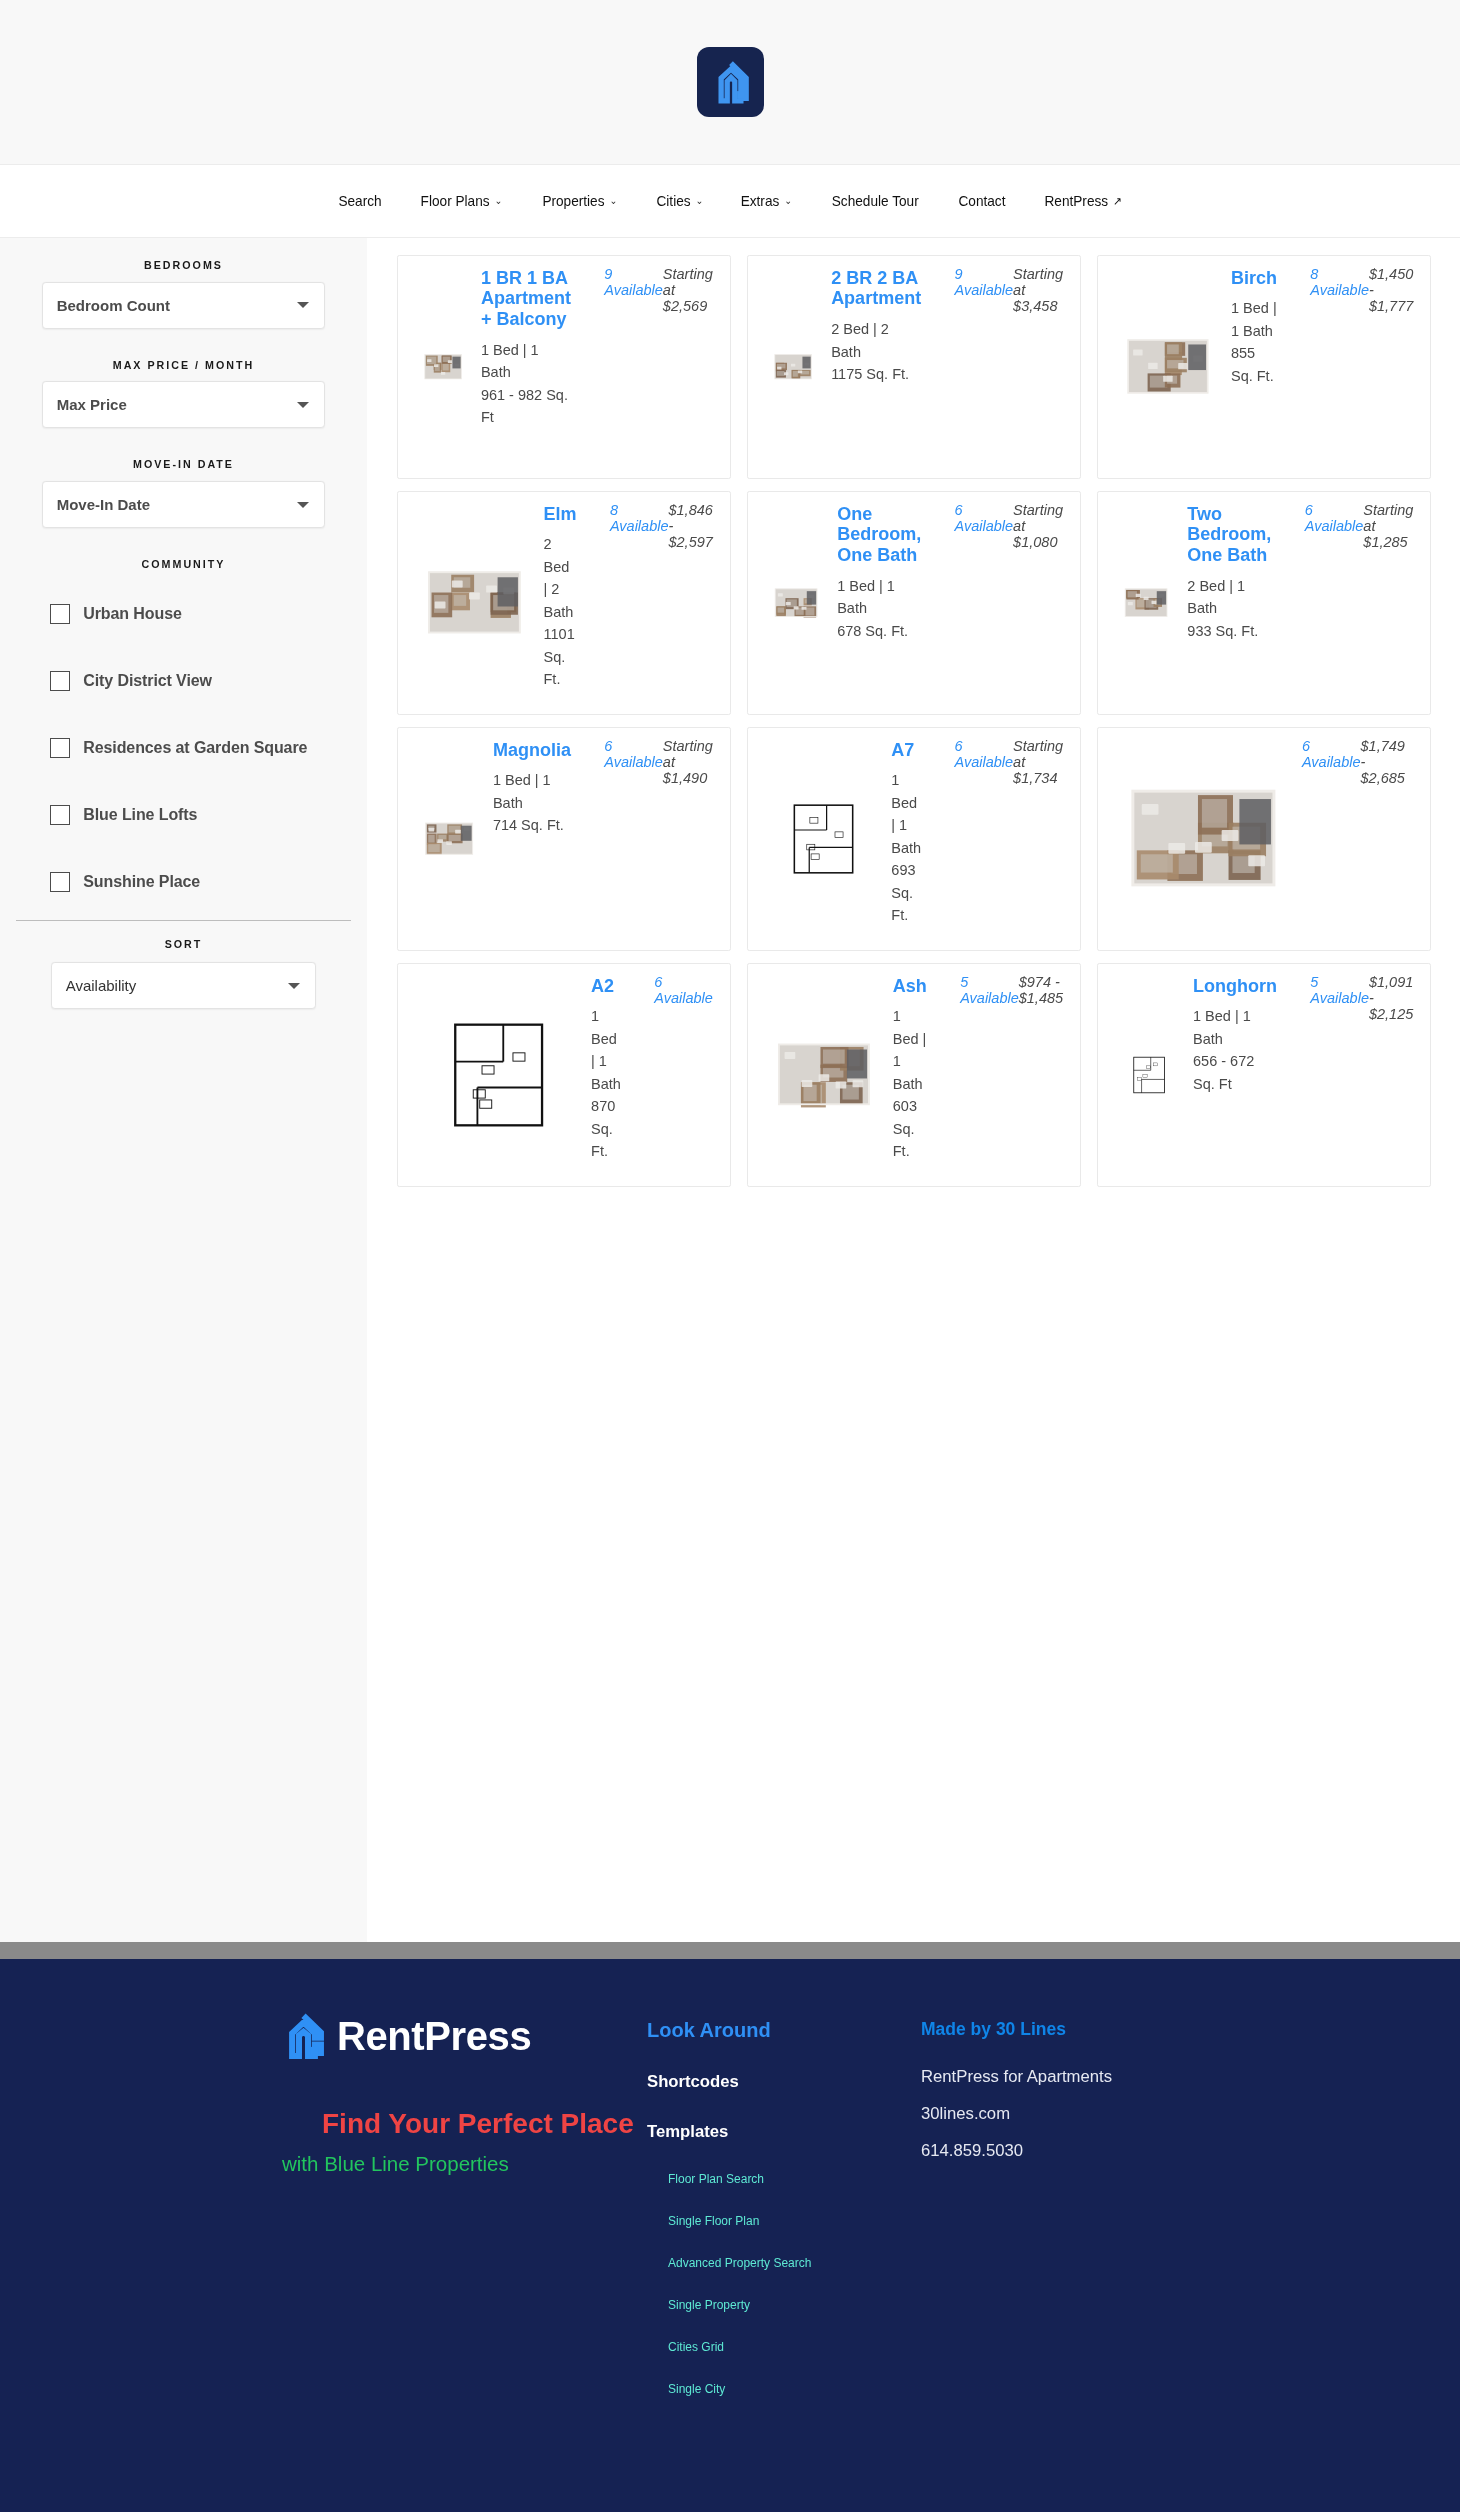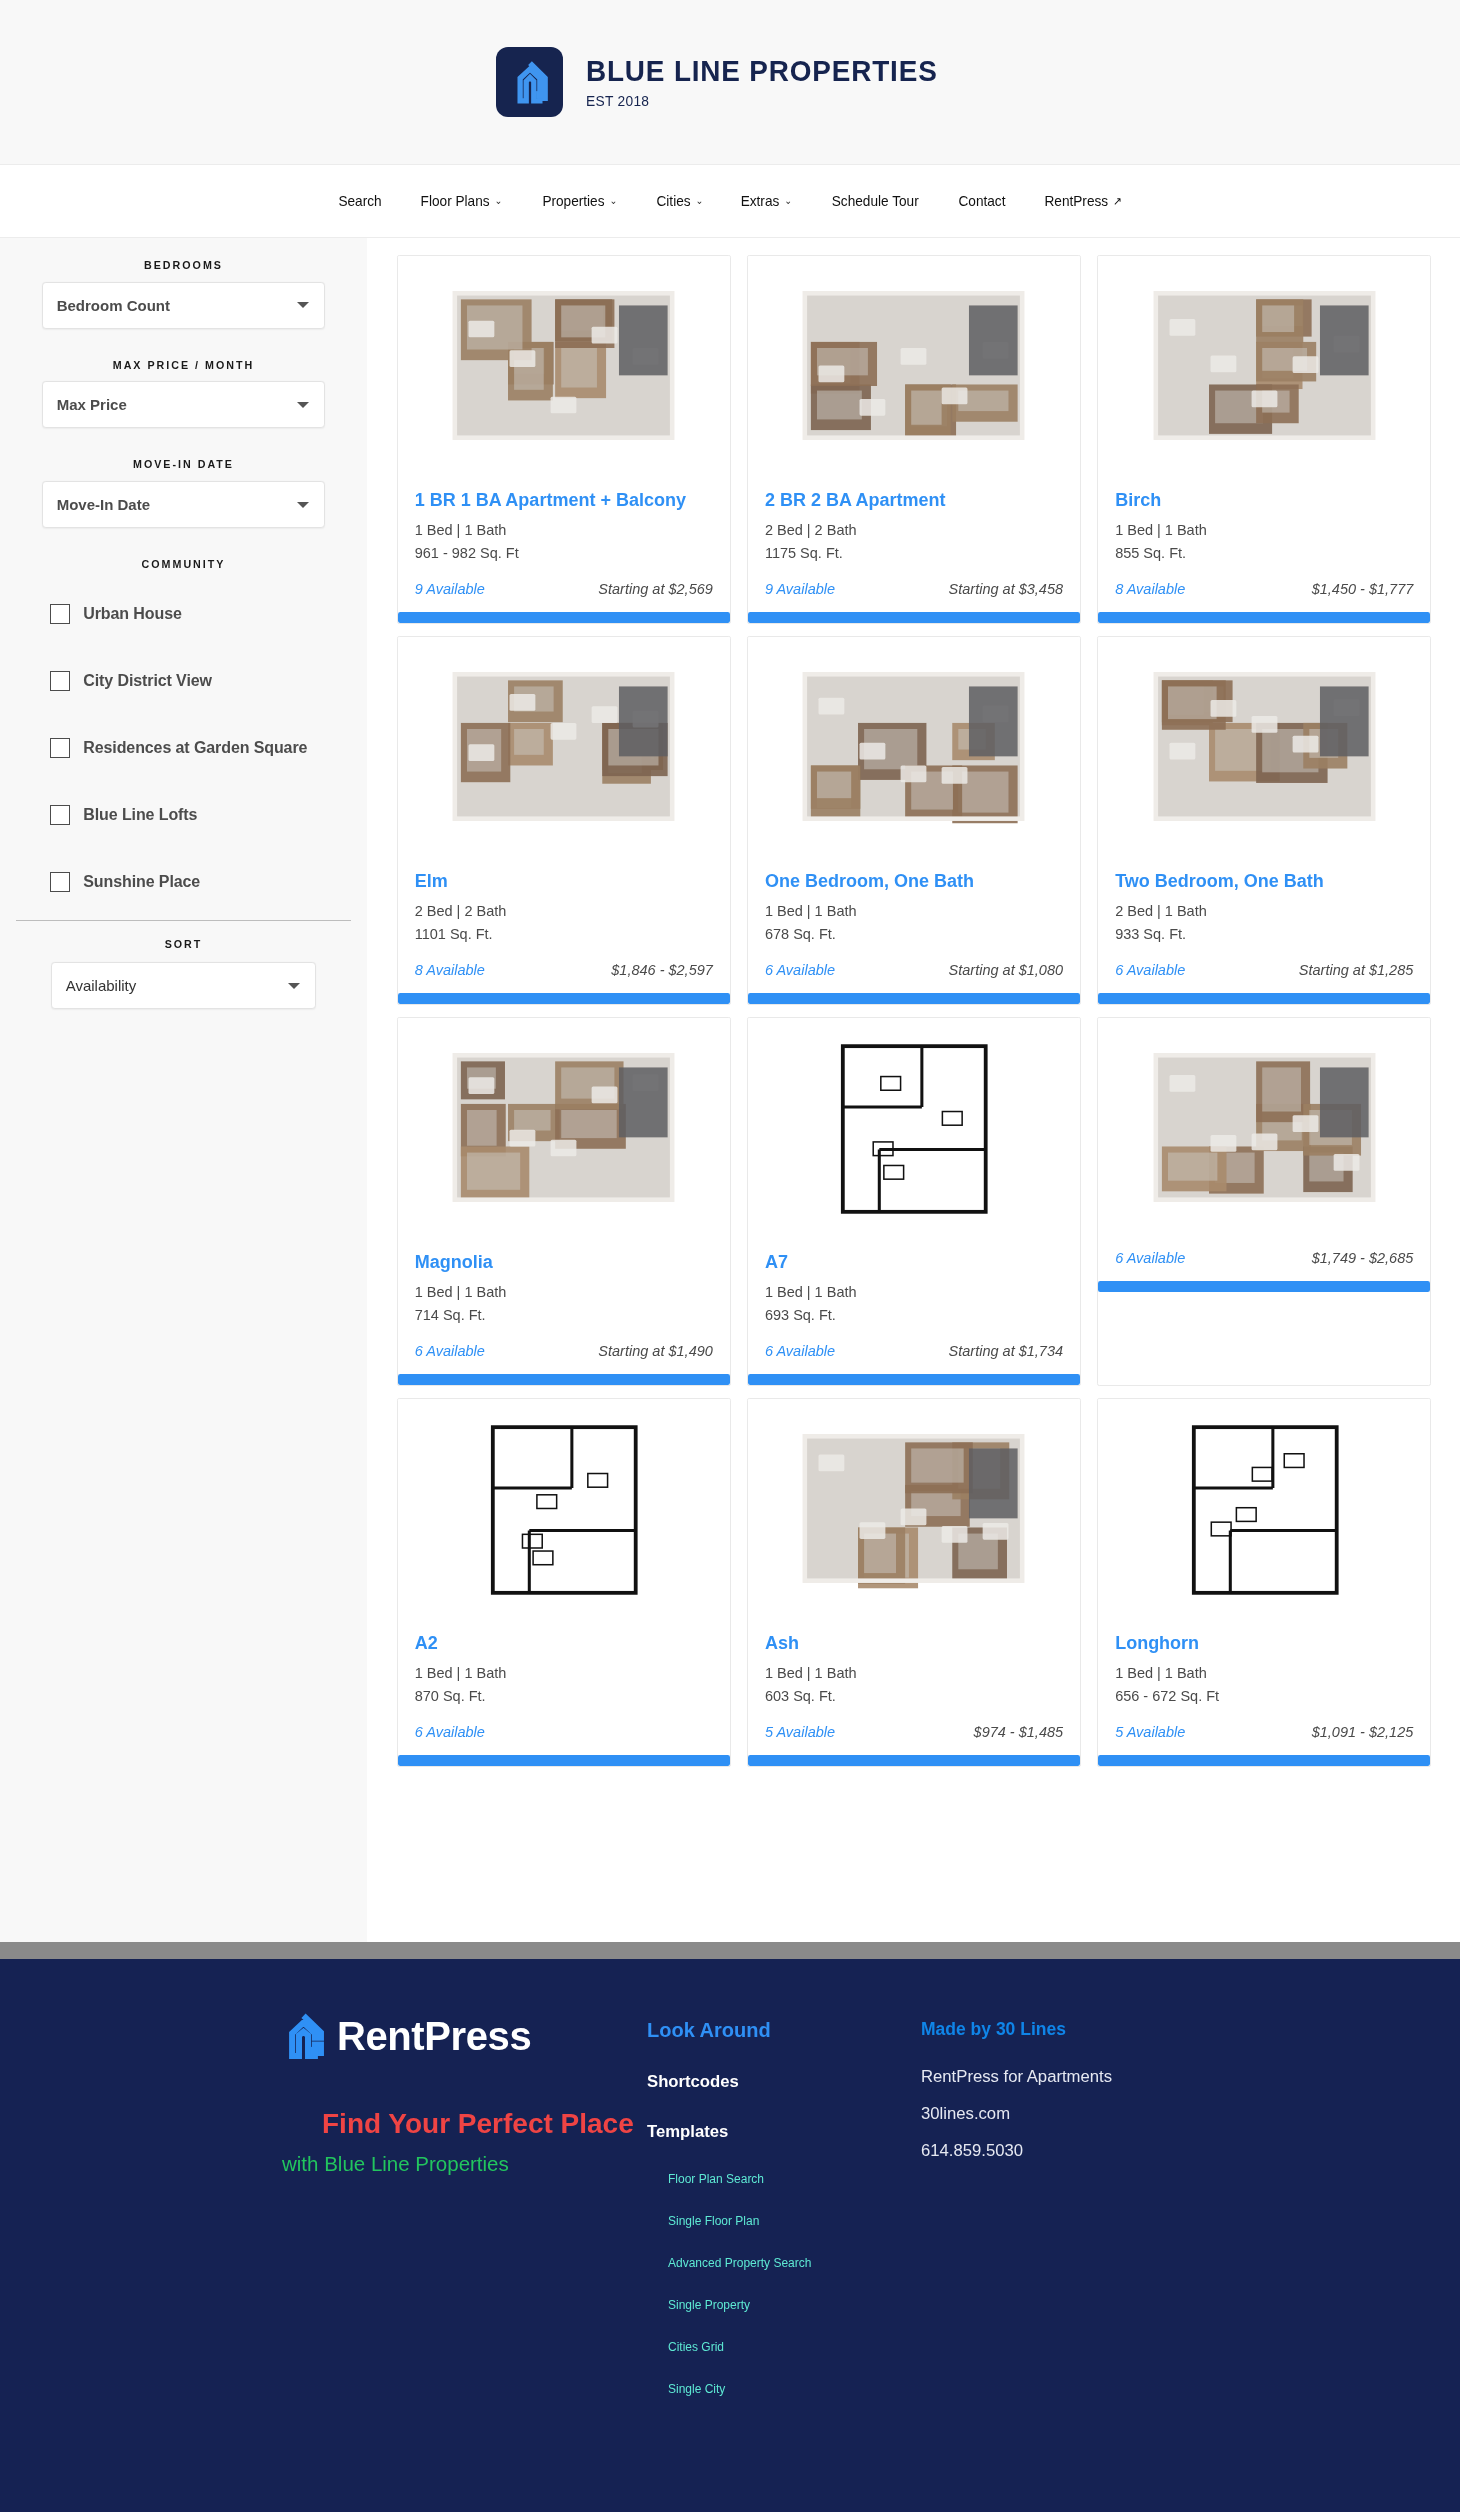--- a/index.html
+++ b/index.html
@@ -157,23 +157,24 @@
   .card-grid {
     display: grid;
     grid-template-columns: repeat(3, 1fr);
     gap: 12px 16.7px;
   }
   .fp-card {
     background: #ffffff;
     border: 0.8px solid #e9e9e9;
     border-radius: 2.3px;
     display: flex;
-    flex-direction: column;
+    flex-direction: row;
     overflow: hidden;
     cursor: pointer;
+    padding-left: 24px;
   }
   .fp-image {
     height: 222px;
     background: #ffffff;
     display: flex;
     align-items: center;
     justify-content: center;
     overflow: hidden;
   }
   .fp-image svg { display: block; }
@@ -265,24 +266,20 @@
 </head>
 <body>
 
 <header class="site-header">
   <div class="brand">
     <div class="brand-mark">
       <svg width="38" height="44" viewBox="0 0 50 58" aria-hidden="true">
         <path d="M25 4 L45 24 L45 31 L38 31 L38 24 L25 12 L12 24 L12 54 L20 54 L20 28 L25 23 L30 28 L30 54 L38 54 L38 38 L45 38 L45 54 L45 54 L45 54" fill="none" stroke="#3f95f0" stroke-width="7" stroke-linejoin="miter"></path>
         <rect x="33" y="41" width="10" height="10" fill="#3f95f0"></rect>
       </svg>
-    </div>
-    <div class="brand-text">
-      <div class="brand-title">BLUE LINE PROPERTIES</div>
-      <div class="brand-sub">EST 2018</div>
     </div>
   </div>
 </header>
 
 <nav class="site-nav">
   <div class="nav-list" id="nav-list">
       <div class="nav-item">
         <span>Search</span>
       </div>
       <div class="nav-item">

